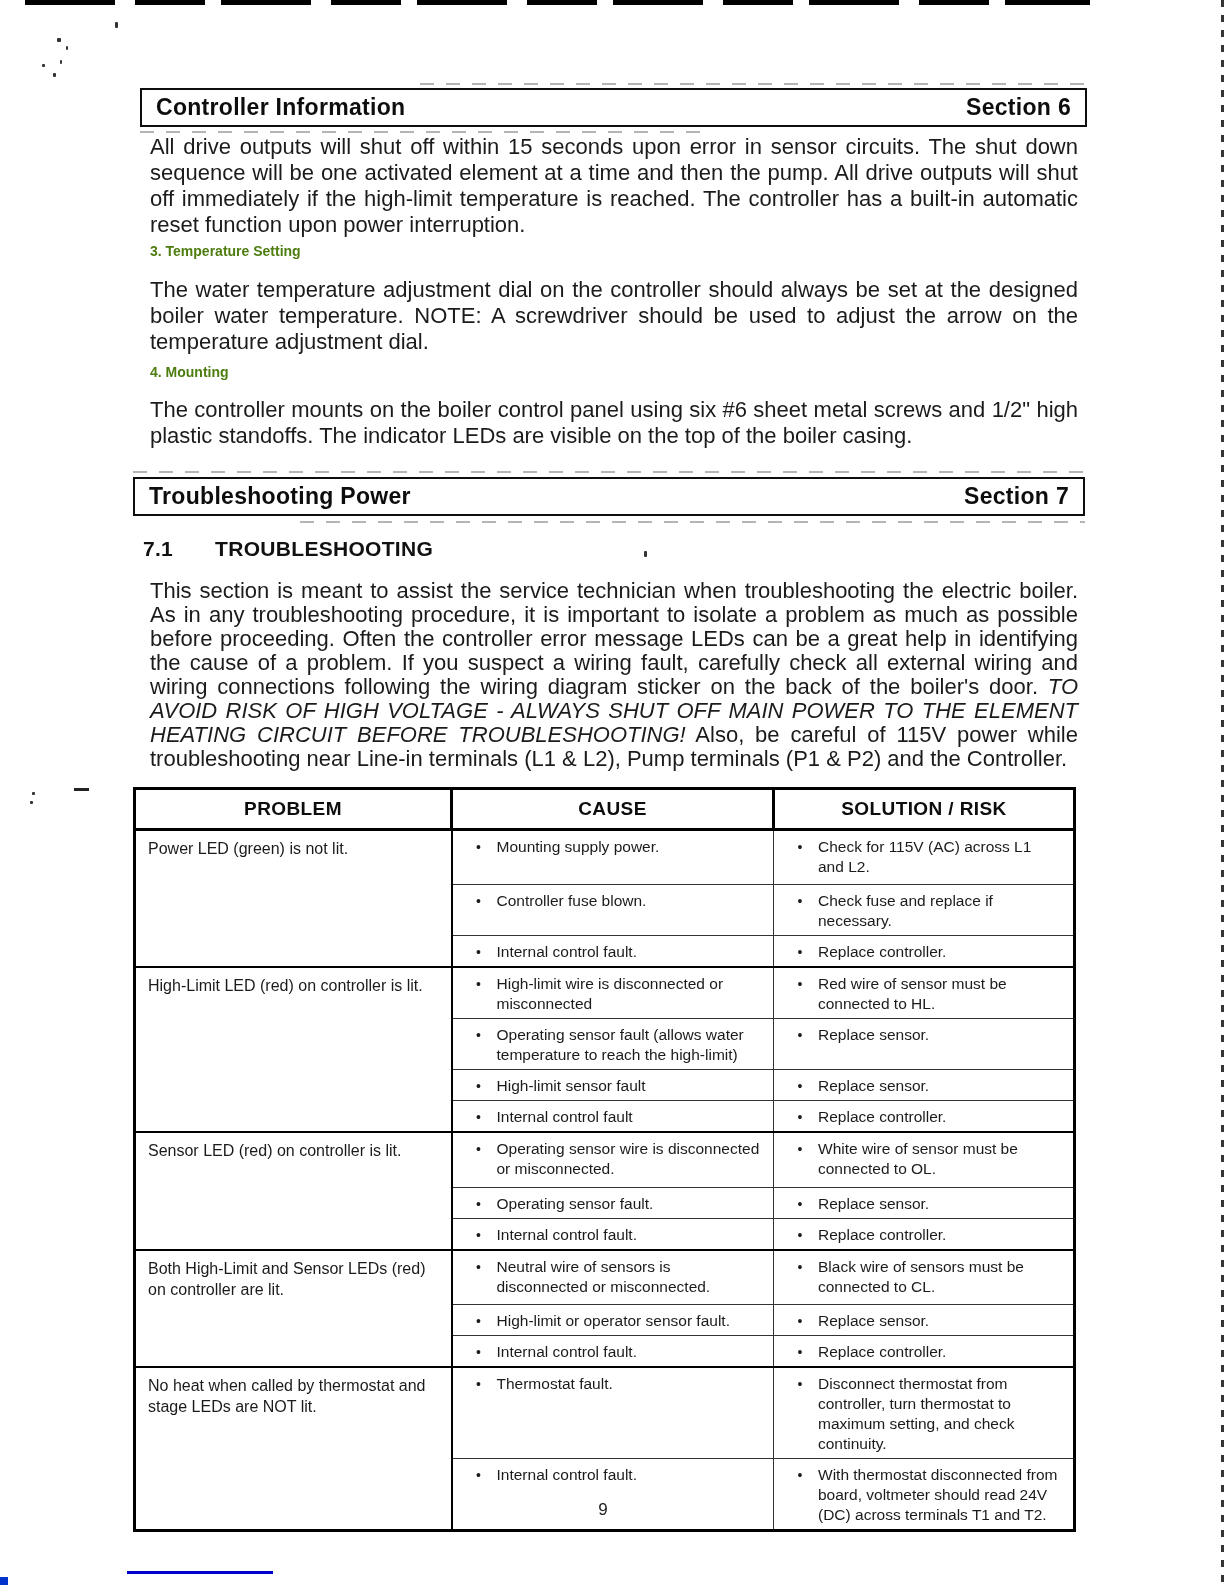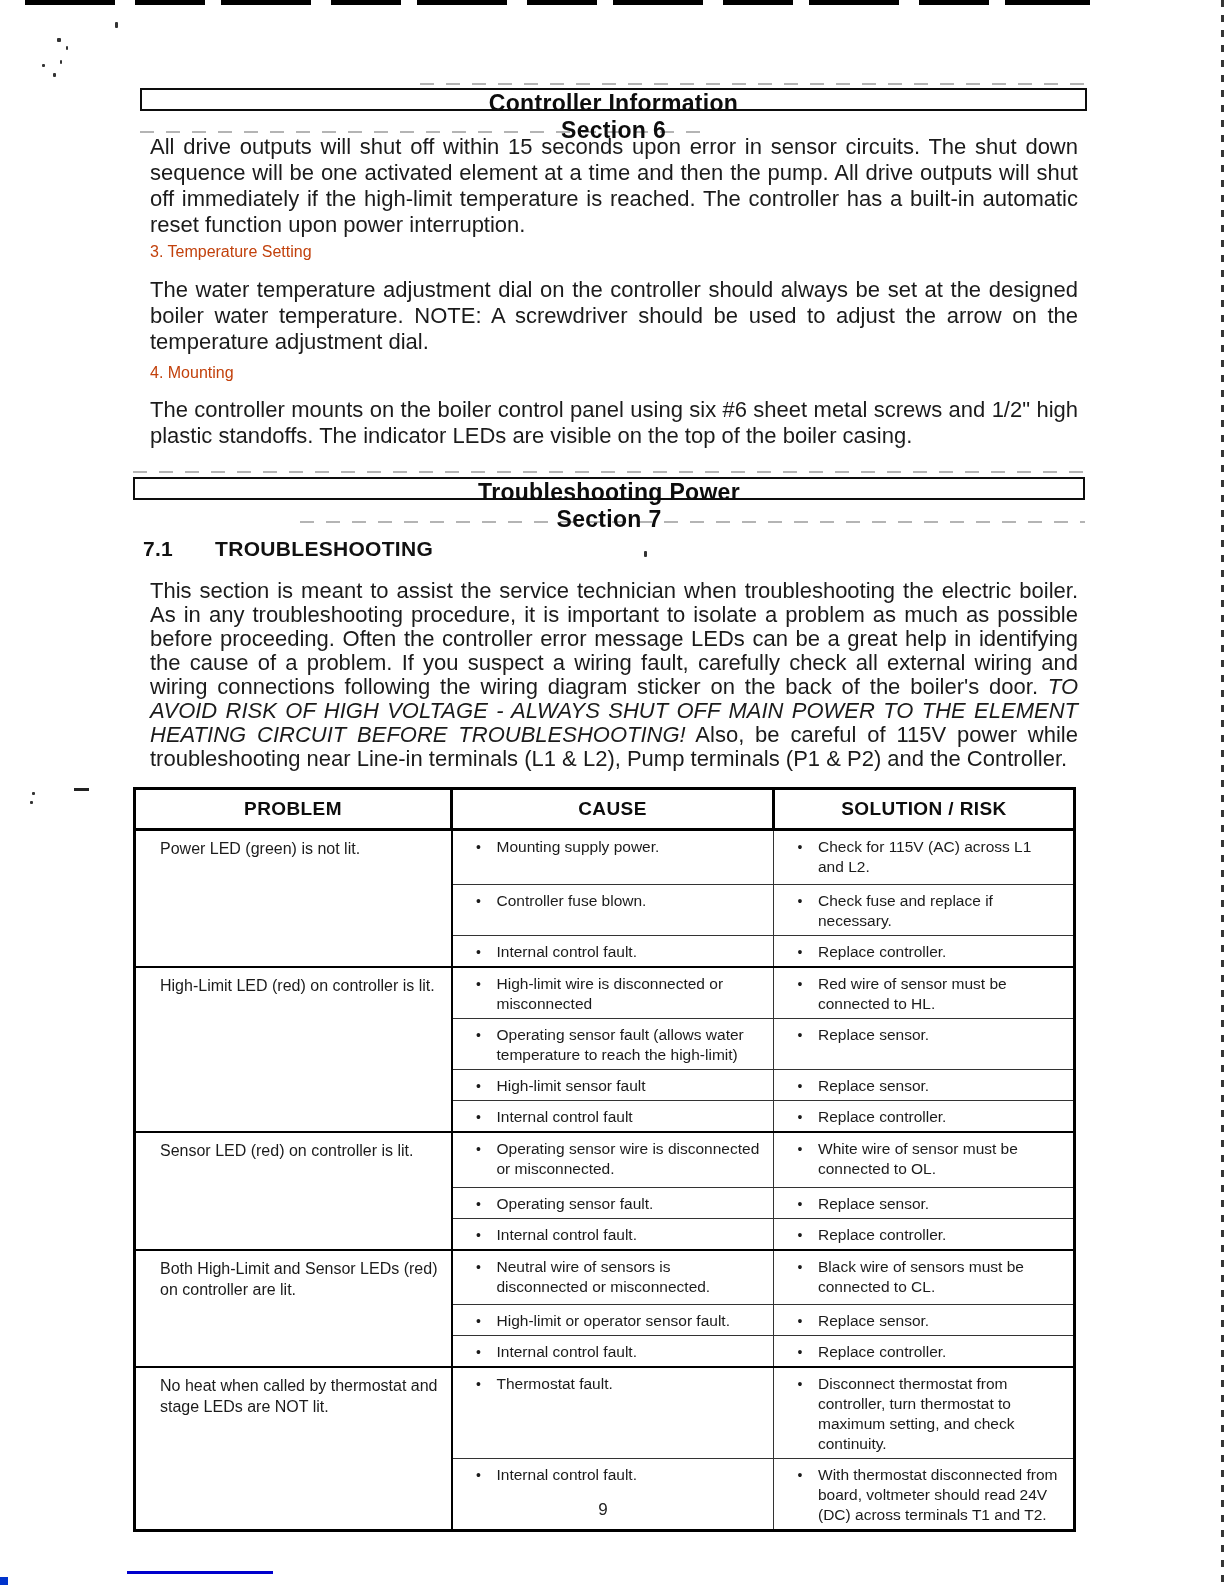--- a/index.html
+++ b/index.html
@@ -23,50 +23,50 @@
   .dash-mark{background:#222;}
   .blue-line{left:127px;top:1571px;width:146px;height:3px;background:#0000cd;}
   .blue-corner{left:0;top:1577px;width:8px;height:8px;background:#0033cc;}
   .faint-dash{
     height:2px;
     background:repeating-linear-gradient(90deg,#777 0 14px,transparent 14px 26px);
     opacity:.55;
   }
   
   .sec-bar{
-    box-sizing:border-box;height:23px;border:2.5px solid #0d0d0d;
+    box-sizing:border-box;height:39px;border:2.5px solid #0d0d0d;
     display:flex;align-items:center;justify-content:space-between;
-    padding:0 14px 0 14px;background:#fff;flex-direction:column;
+    padding:0 14px 0 14px;background:#fff;
   }
   .sec-bar .t{font-weight:bold;font-size:23px;color:#0d0d0d;letter-spacing:.3px;}
   
   .para{
     width:928px;font-size:22px;line-height:26px;text-align:justify;color:#1b1b1b;
   }
-  .h-num{font-weight:normal;font-size:16px;color:#c2410c;}
+  .h-num{font-weight:bold;font-size:14px;color:#4d7c0f;}
   .h71{font-weight:bold;font-size:21px;color:#111;letter-spacing:.3px;}
   .h71 .gap{display:inline-block;width:42px;}
   .intro{line-height:24px;}
   .ital{font-style:italic;}
   
   table.tbl{
     border-collapse:collapse;table-layout:fixed;width:940px;background:#fff;border-radius:11px;
   }
   table.tbl,table.tbl th{border:3px solid #000;}
   .tbl th{
     height:36px;font-size:19px;font-weight:bold;text-align:center;
     letter-spacing:.4px;color:#0d0d0d;border-bottom:2.5px solid #000;
   }
   .tbl td{
     vertical-align:top;font-size:15.5px;line-height:20px;color:#1b1b1b;
     border:1.5px solid #333;padding:6px 8px 4px 8px;box-sizing:border-box;
   }
   .tbl td.problem{
     border-left:3px solid #000;border-right:2px solid #000;
-    padding:7px 10px 4px 24px;font-size:16px;line-height:21px;
+    padding:7px 10px 4px 12px;font-size:16px;line-height:21px;
   }
   .tbl td.sol{border-right:3px solid #000;}
   .tbl tr.group-start td{border-top:2.5px solid #000;}
   .tbl tr.last td{border-bottom:3px solid #000;}
   .cell-inner{display:flex;}
   .bullet{flex:0 0 36px;text-align:center;font-size:14px;line-height:20px;}
   .txt{flex:1;padding-right:4px;}
   .und{}
   
   .h55{height:55px}.h44{height:44px}.h30{height:30px}

